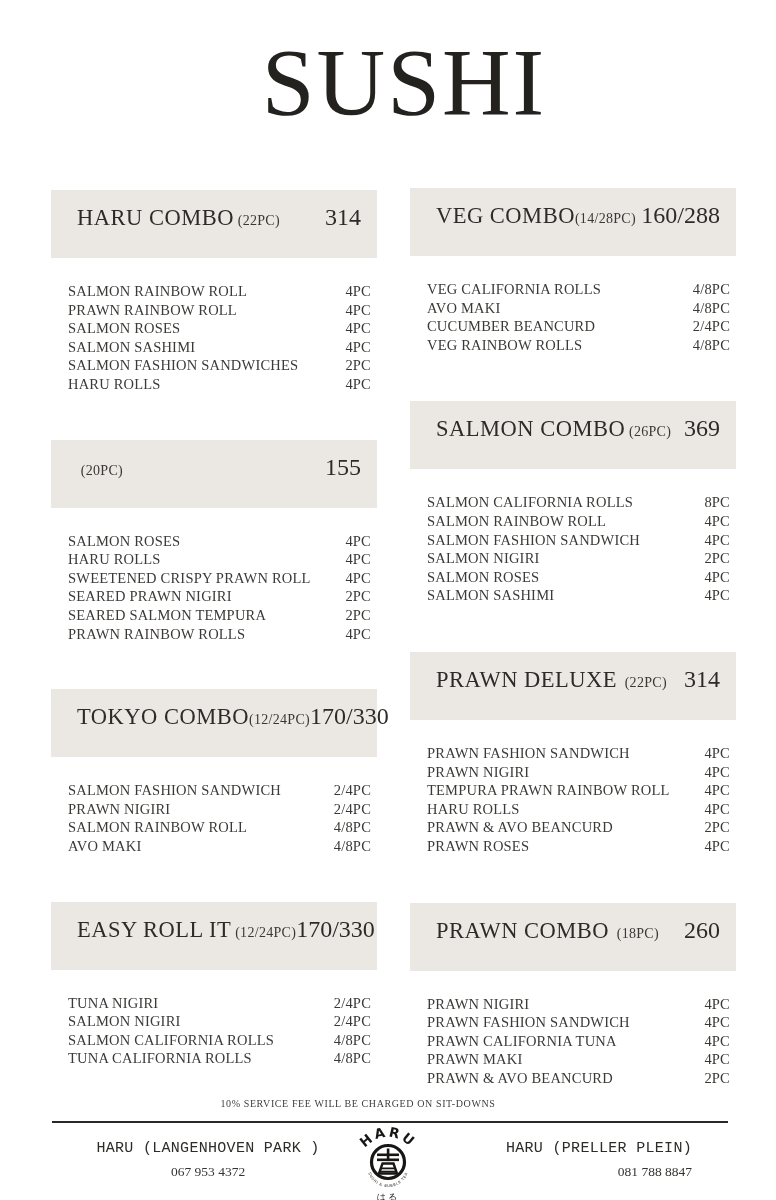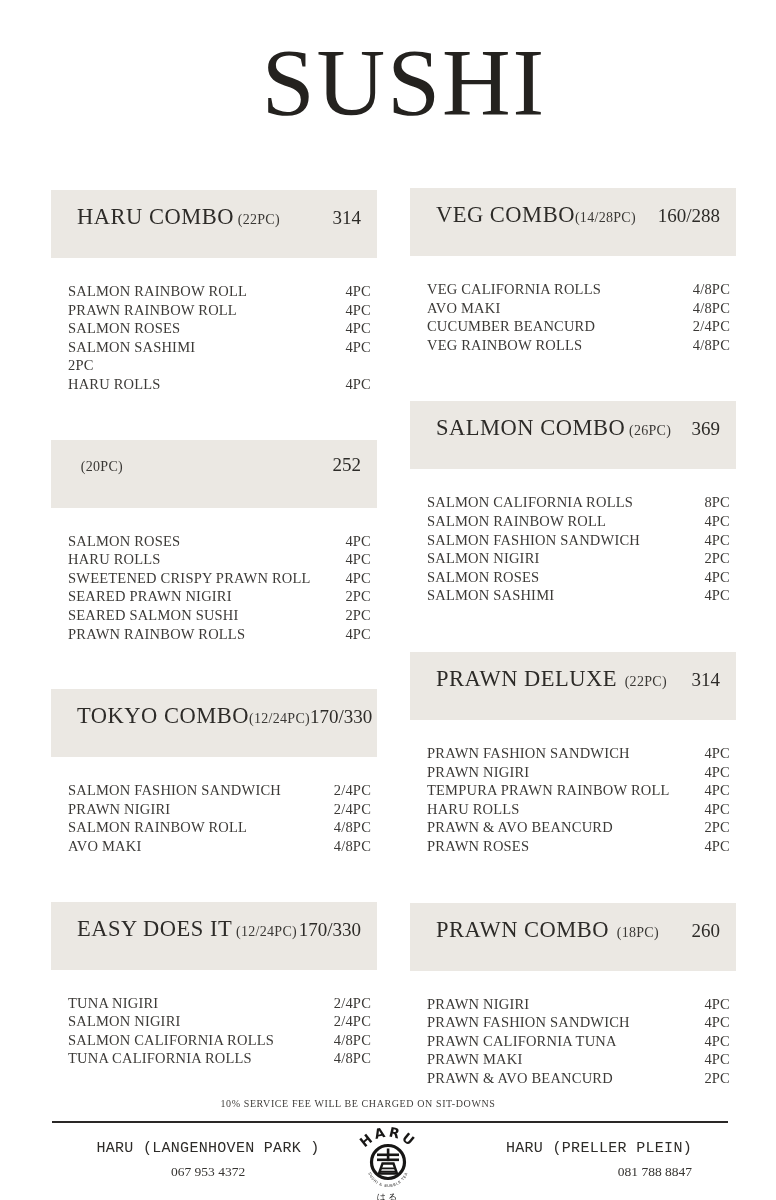--- a/index.html
+++ b/index.html
@@ -31,21 +31,21 @@
   .col-left .section{margin-bottom:46px;}
   .col-right .section{margin-bottom:47px;}
   .bar{
     display:flex;align-items:baseline;
     height:68px;
     background:var(--bar-bg);
     padding:14px 16px 0 26px;
   }
   .bar .name{font-size:22.5px;letter-spacing:0.5px;color:#2d2b28;white-space:pre;}
   .bar .size{font-size:14px;letter-spacing:0.3px;color:#3a3835;white-space:pre;}
-  .bar .price{margin-left:auto;font-size:19px;color:#2d2b28;}
+  .bar .price{margin-left:auto;font-size:24px;color:#2d2b28;}
   .rows{margin-top:24px;padding:0 6px 0 17px;}
   .row{
     display:flex;justify-content:space-between;align-items:baseline;
     font-size:14.5px;line-height:18.6px;
     letter-spacing:0.2px;
     color:var(--item-ink);
   }
   .row .qty{color:#3a3835;}
   .service-note{
     position:absolute;top:1098px;left:0;width:716px;
@@ -107,34 +107,35 @@
     <span class="label">SALMON ROSES</span>
     <span class="qty">4PC</span>
   </div>
 
   <div class="row">
     <span class="label">SALMON SASHIMI</span>
     <span class="qty">4PC</span>
   </div>
 
   <div class="row">
+    <span class="label">SALMON FASHION SANDWICHES</span>
     <span class="qty">2PC</span>
   </div>
 
   <div class="row">
     <span class="label">HARU ROLLS</span>
     <span class="qty">4PC</span>
   </div>
 </div>
   </div>
 
   <div class="section">
     <div class="bar">
           <span class="size"> (20PC)</span>
-      <span class="price">252</span>
+      <span class="price">155</span>
     </div>
     <div class="rows">
   <div class="row">
     <span class="label">SALMON ROSES</span>
     <span class="qty">4PC</span>
   </div>
 
   <div class="row">
     <span class="label">HARU ROLLS</span>
     <span class="qty">4PC</span>
@@ -144,21 +145,21 @@
     <span class="label">SWEETENED CRISPY PRAWN ROLL</span>
     <span class="qty">4PC</span>
   </div>
 
   <div class="row">
     <span class="label">SEARED PRAWN NIGIRI</span>
     <span class="qty">2PC</span>
   </div>
 
   <div class="row">
-    <span class="label">SEARED SALMON SUSHI</span>
+    <span class="label">SEARED SALMON TEMPURA</span>
     <span class="qty">2PC</span>
   </div>
 
   <div class="row">
     <span class="label">PRAWN RAINBOW ROLLS</span>
     <span class="qty">4PC</span>
   </div>
 </div>
   </div>
 
@@ -186,21 +187,21 @@
 
   <div class="row">
     <span class="label">AVO MAKI</span>
     <span class="qty">4/8PC</span>
   </div>
 </div>
   </div>
 
   <div class="section">
     <div class="bar">
-      <span class="name">EASY DOES IT</span>
+      <span class="name">EASY ROLL IT</span>
           <span class="size"> (12/24PC)</span>
       <span class="price">170/330</span>
     </div>
     <div class="rows">
   <div class="row">
     <span class="label">TUNA NIGIRI</span>
     <span class="qty">2/4PC</span>
   </div>
 
   <div class="row">

